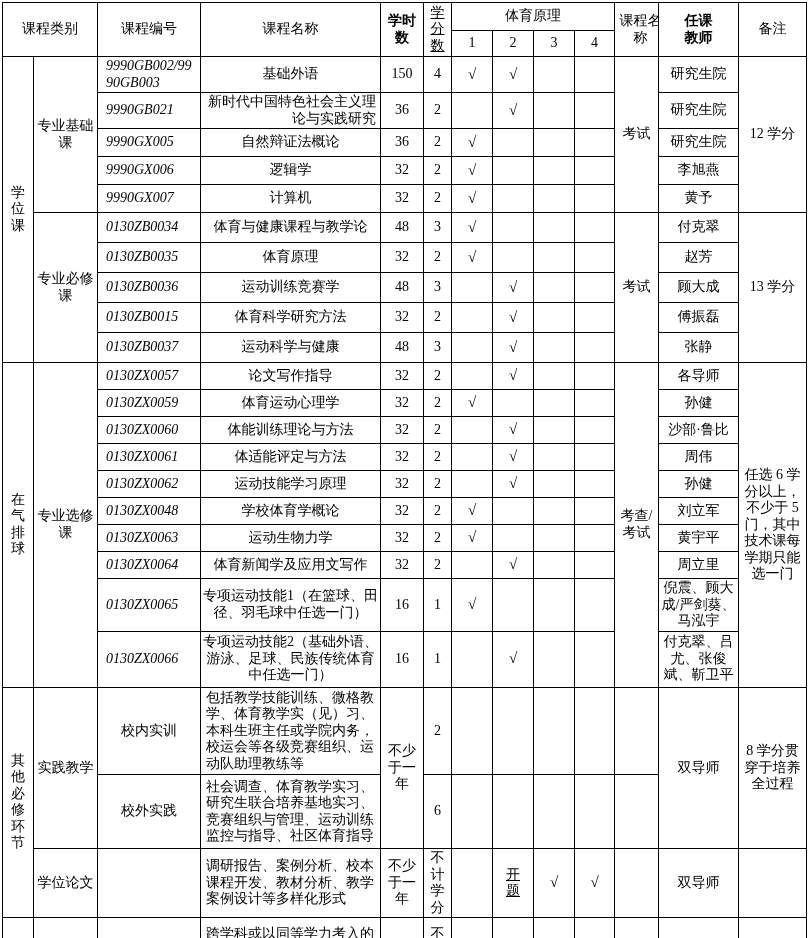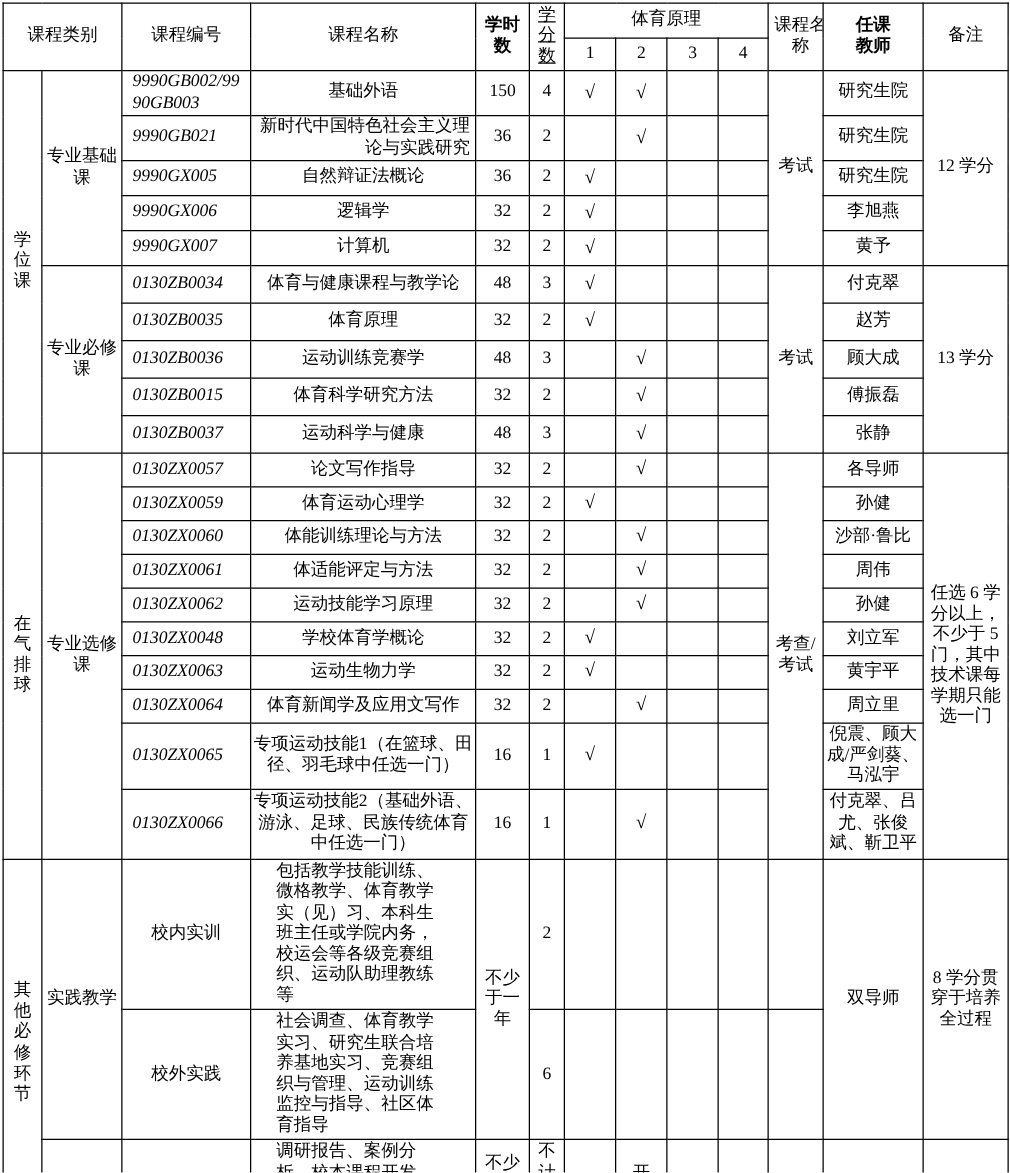--- a/index.html
+++ b/index.html
@@ -3,21 +3,21 @@
 <meta charset="utf-8">
 <style>
   html,body{margin:0;padding:0;background:#fff;}
   body{font-family:"Liberation Serif","DejaVu Serif",serif;color:#000;}
   .page{width:808px;height:938px;box-sizing:border-box;padding:2px 2px 0 2px;background:#fff;}
   table{border-collapse:collapse;table-layout:fixed;width:804px;}
   td,th{border:1px solid #000;font-size:14px;line-height:1.18;font-weight:normal;
         text-align:center;vertical-align:middle;padding:1px 2px;box-sizing:border-box;
         word-break:break-all;overflow:hidden;}
   .code{text-align:left;padding-left:8px;font-style:italic;}
-  .desc{text-align:left;padding:2px 20px;}
+  .desc{text-align:left;padding:2px 5px;}
   .nameL{text-align:right;padding:1px 4px;}
   .w1{display:inline-block;width:1.15em;text-decoration:underline;}
   .w2{display:inline-block;width:2.3em;font-weight:bold;}
   .w3{display:inline-block;width:3.35em;}
   .chk{font-size:15px;}
 </style>
 </head>
 <body>
 
 <div class="page">

